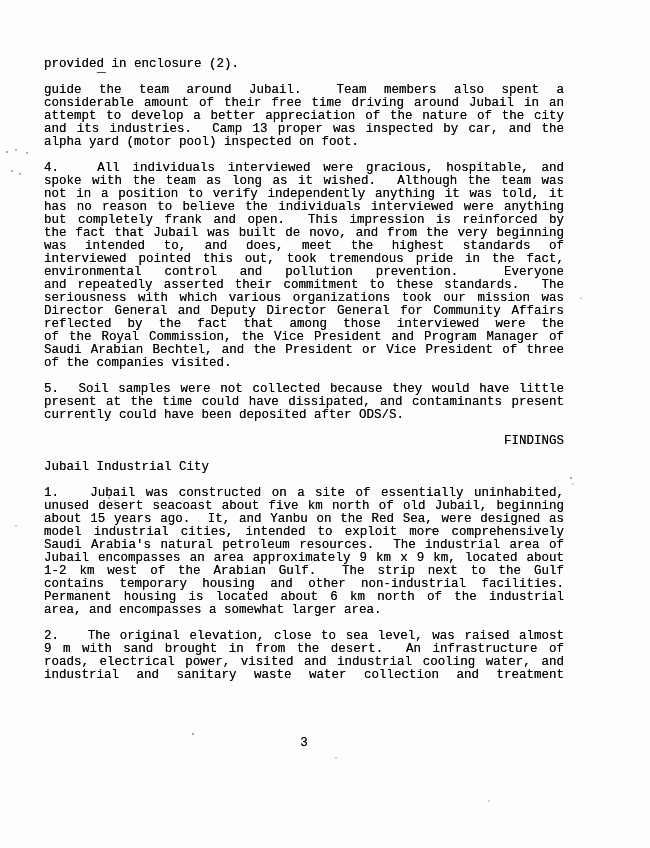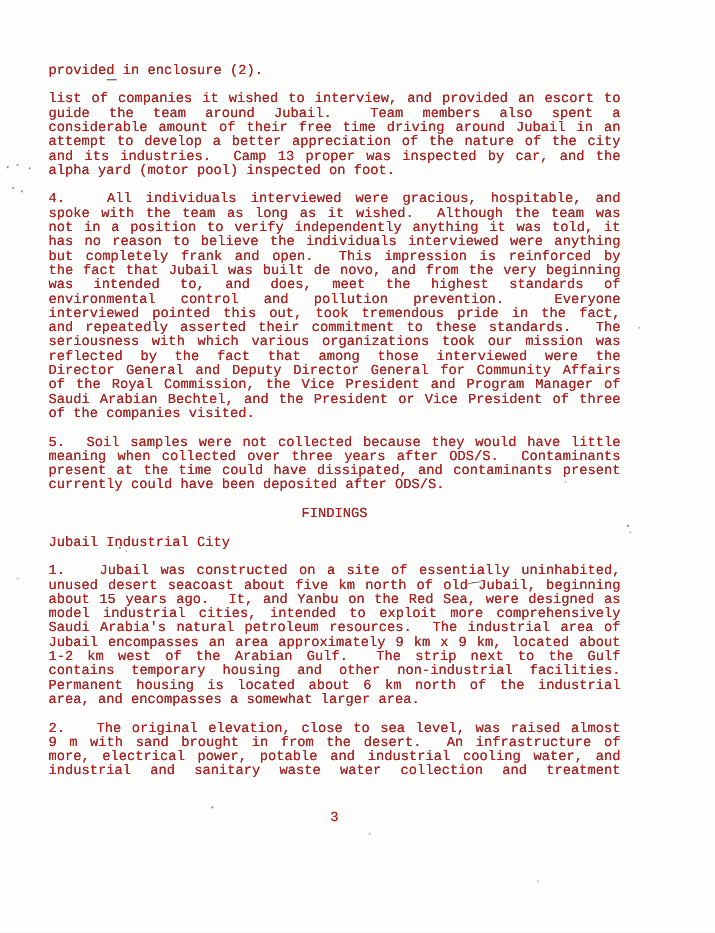--- a/index.html
+++ b/index.html
@@ -9,35 +9,35 @@
   }
   .page {
     position: relative;
     width: 650px;
     height: 848px;
     background: #fdfdfb;
     overflow: hidden;
     font-family: "Liberation Mono", "DejaVu Sans Mono", monospace;
     font-size: 12.5px;
     line-height: 13px;
-    color: #b91c1c;
+    color: #000000;
     text-shadow: 0 0 0.45px rgba(25,25,25,0.75);
   }
   .doc {
     position: absolute;
     left: 44px;
     top: 58px;
     width: 520px;
   }
   .block { margin: 0 0 13px 0; }
   .extra-top { margin-top: 13px; }
   .line { white-space: pre-wrap; min-height: 13px; }
   .j { text-align: justify; text-align-last: justify; text-justify: inter-word; }
   .u { text-underline-offset: 2px; }
-  .heading.center { text-align: center; }
+  .heading.center { text-align: right; }
   .page-number {
     position: absolute;
     left: 44px;
     top: 737px;
     width: 520px;
     text-align: center;
   }
   
   .speck {
     position: absolute;
@@ -84,69 +84,67 @@
 </head>
 <body>
 
 <div class="page">
 
   <div class="doc">
       <div class="block">
         <div class="line">provided in enclosure (2).</div>
       </div>
       <div class="block">
-        <div class="line j">list of companies it wished to interview, and provided an escort to</div>
         <div class="line j">guide the team around Jubail.  Team members also spent a</div>
         <div class="line j">considerable amount of their free time driving around Jubail in an</div>
         <div class="line j">attempt to develop a better appreciation of the nature of the city</div>
         <div class="line j">and its industries.  Camp 13 proper was inspected by car, and the</div>
         <div class="line">alpha yard (motor pool) inspected on foot.</div>
       </div>
       <div class="block">
         <div class="line j">4.   All individuals interviewed were gracious, hospitable, and</div>
         <div class="line j">spoke with the team as long as it wished.  Although the team was</div>
         <div class="line j">not in a position to verify independently anything it was told, it</div>
         <div class="line j">has no reason to believe the individuals interviewed were anything</div>
         <div class="line j">but completely frank and open.  This impression is reinforced by</div>
         <div class="line j"><span>the fact that Jubail was built </span><span class="u">de novo</span><span>, and from the very beginning</span></div>
         <div class="line j">was intended to, and does, meet the highest standards of</div>
+        <div class="line j">interviewed pointed this out, took tremendous pride in the fact,</div>
         <div class="line j">environmental control and pollution prevention.  Everyone</div>
-        <div class="line j">interviewed pointed this out, took tremendous pride in the fact,</div>
         <div class="line j">and repeatedly asserted their commitment to these standards.  The</div>
         <div class="line j">seriousness with which various organizations took our mission was</div>
+        <div class="line j">Director General and Deputy Director General for Community Affairs</div>
         <div class="line j">reflected by the fact that among those interviewed were the</div>
-        <div class="line j">Director General and Deputy Director General for Community Affairs</div>
         <div class="line j">of the Royal Commission, the Vice President and Program Manager of</div>
         <div class="line j">Saudi Arabian Bechtel, and the President or Vice President of three</div>
         <div class="line">of the companies visited.</div>
       </div>
       <div class="block">
         <div class="line j">5.  Soil samples were not collected because they would have little</div>
-        <div class="line j">meaning when collected over three years after ODS/S.  Contaminants</div>
         <div class="line j">present at the time could have dissipated, and contaminants present</div>
         <div class="line">currently could have been deposited after ODS/S.</div>
       </div>
       <div class="block heading center extra-top"><span class="u">FINDINGS</span></div>
       <div class="block heading"><span class="u">Jubail Industrial City</span></div>
       <div class="block">
         <div class="line j">1.   Jubail was constructed on a site of essentially uninhabited,</div>
         <div class="line j">unused desert seacoast about five km north of old Jubail, beginning</div>
         <div class="line j">about 15 years ago.  It, and Yanbu on the Red Sea, were designed as</div>
         <div class="line j">model industrial cities, intended to exploit more comprehensively</div>
         <div class="line j">Saudi Arabia's natural petroleum resources.  The industrial area of</div>
         <div class="line j">Jubail encompasses an area approximately 9 km x 9 km, located about</div>
         <div class="line j">1-2 km west of the Arabian Gulf.  The strip next to the Gulf</div>
         <div class="line j">contains temporary housing and other non-industrial facilities.</div>
         <div class="line j">Permanent housing is located about 6 km north of the industrial</div>
         <div class="line">area, and encompasses a somewhat larger area.</div>
       </div>
       <div class="block">
         <div class="line j">2.   The original elevation, close to sea level, was raised almost</div>
         <div class="line j">9 m with sand brought in from the desert.  An infrastructure of</div>
-        <div class="line j">more, electrical power, potable and industrial cooling water, and</div>
+        <div class="line j">roads, electrical power, visited and industrial cooling water, and</div>
         <div class="line j">industrial and sanitary waste water collection and treatment</div>
       </div>
     </div>
 
   <div class="page-number">3</div>
 
   <div class="mark-underline-in"></div>
   <div class="mark-squiggle"></div>
   <div class="mark-cluster-left">
     <i style="left:2px;top:3px"></i>

